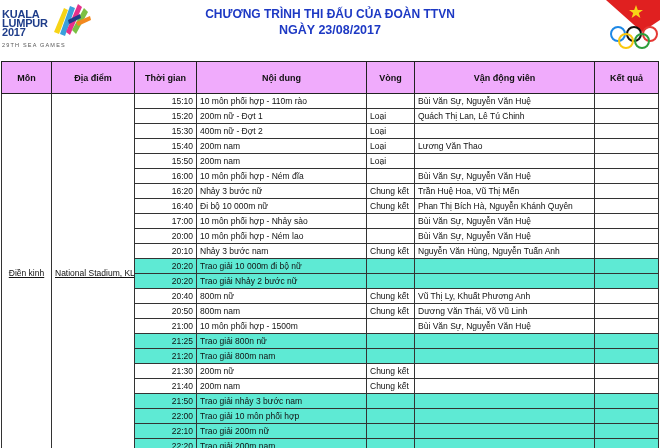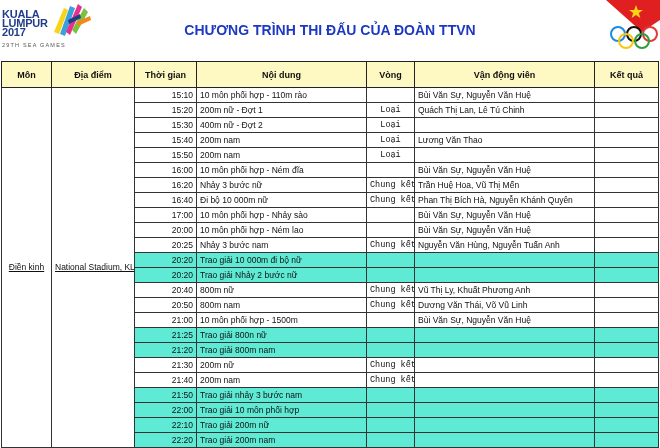--- a/index.html
+++ b/index.html
@@ -5,30 +5,30 @@
   * { box-sizing: border-box; margin: 0; padding: 0; }
   html, body { width: 660px; height: 448px; overflow: hidden; background: #ffffff; }
   body { font-family: "Liberation Sans", sans-serif; position: relative; }
 
   .logo-left { position: absolute; left: 2px; top: 2px; width: 90px; height: 48px; }
   .logo-text { position: absolute; left: 0; top: 8px; font-weight: bold; font-size: 11px; line-height: 9px; color: #1f3d8a; letter-spacing: -0.2px; }
   .logo-sub { position: absolute; left: 0; top: 40px; font-size: 5.5px; color: #555; letter-spacing: 1.2px; white-space: nowrap; }
   .logo-art { position: absolute; left: 48px; top: 0; width: 42px; height: 40px; }
 
   .title-block { position: absolute; left: 180px; top: 6px; width: 300px; text-align: center; color: #1d39c4; font-weight: bold; }
-  .title-1 { font-size: 14px; line-height: 16px; margin-top: 16px; }
+  .title-1 { font-size: 12px; line-height: 16px; }
   .title-2 { font-size: 12.5px; line-height: 16px; }
 
   .logo-right { position: absolute; left: 600px; top: 0; width: 60px; height: 60px; }
 
   table.schedule { position: absolute; left: 1px; top: 61px; width: 657px; border-collapse: collapse; table-layout: fixed; font-size: 8.5px; color: #111; }
   table.schedule th, table.schedule td { border: 1px solid #333; height: 15px; padding: 0 3px; white-space: nowrap; overflow: hidden; }
-  table.schedule th { height: 26px; background: #fef9c3; font-weight: bold; text-align: center; font-size: 9px; border: 1.5px solid #222; }
+  table.schedule th { height: 32px; background: #f0abfc; font-weight: bold; text-align: center; font-size: 9px; border: 1.5px solid #222; }
   td.c-time { text-align: right; }
-  td.c-round { text-align: center; padding-right: 4px; font-family: Liberation Mono, monospace; }
+  td.c-round { text-align: left; padding-right: 4px; }
   td.c-sport, td.c-venue { text-align: center; vertical-align: middle; white-space: normal; font-size: 8.5px; line-height: 11px; border-left: 1.5px solid #222; border-right: 1.5px solid #222; border-bottom: 1.5px solid #222; text-decoration: underline; }
   tr.award td:not(.c-sport):not(.c-venue) { background: #5eead4; }
   td.c-result { border-right: 1.5px solid #222; }
   td.c-athletes { border-right: 1.5px solid #222; }
 </style>
 </head>
 <body>
 
 <div class="logo-left">
   <div class="logo-text">
@@ -42,20 +42,21 @@
     <polygon points="16,30 28,2 32,5 20,33" fill="#e5318b"></polygon>
     <polygon points="22,28 34,6 38,10 26,32" fill="#7bc043"></polygon>
     <polygon points="26,20 40,14 41,18 28,24" fill="#f2891f"></polygon>
     <polygon points="18,18 30,12 31,16 19,22" fill="#1f3d8a"></polygon>
   </svg>
   <div class="logo-sub">29TH SEA GAMES</div>
 </div>
 
 <div class="title-block">
   <div class="title-1">CHƯƠNG TRÌNH THI ĐẤU CỦA ĐOÀN TTVN</div>
+  <div class="title-2">NGÀY 23/08/2017</div>
 </div>
 
 <svg class="logo-right" viewBox="0 0 60 60">
   <polygon points="6,0 60,0 60,20 42,32" fill="#e02020"></polygon>
   <polygon points="36,5 37.8,10 43,10 38.8,13 40.4,18 36,15 31.6,18 33.2,13 29,10 34.2,10" fill="#f7d417"></polygon>
   <circle cx="18" cy="34" r="7" fill="none" stroke="#1e88e5" stroke-width="2"></circle>
   <circle cx="34" cy="34" r="7" fill="none" stroke="#111" stroke-width="2"></circle>
   <circle cx="50" cy="34" r="7" fill="none" stroke="#e53935" stroke-width="2"></circle>
   <circle cx="26" cy="41" r="7" fill="none" stroke="#f9c80e" stroke-width="2"></circle>
   <circle cx="42" cy="41" r="7" fill="none" stroke="#2e9d3a" stroke-width="2"></circle>
@@ -149,21 +150,21 @@
         <td class="c-result"></td>
       </tr>
       <tr>
         <td class="c-time">20:00</td>
         <td class="c-event">10 môn phối hợp - Ném lao</td>
         <td class="c-round"></td>
         <td class="c-athletes">Bùi Văn Sự, Nguyễn Văn Huệ</td>
         <td class="c-result"></td>
       </tr>
       <tr>
-        <td class="c-time">20:25</td>
+        <td class="c-time">20:10</td>
         <td class="c-event">Nhảy 3 bước nam</td>
         <td class="c-round">Chung kết</td>
         <td class="c-athletes">Nguyễn Văn Hùng, Nguyễn Tuấn Anh</td>
         <td class="c-result"></td>
       </tr>
       <tr class="award">
         <td class="c-time">20:20</td>
         <td class="c-event">Trao giải 10 000m đi bộ nữ</td>
         <td class="c-round"></td>
         <td class="c-athletes"></td>

